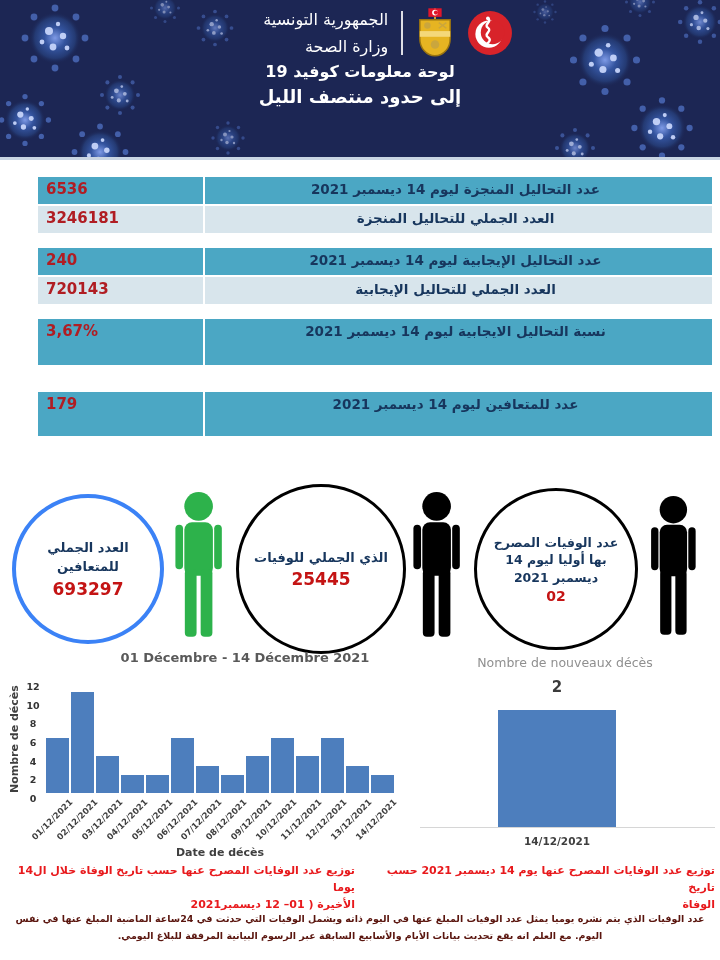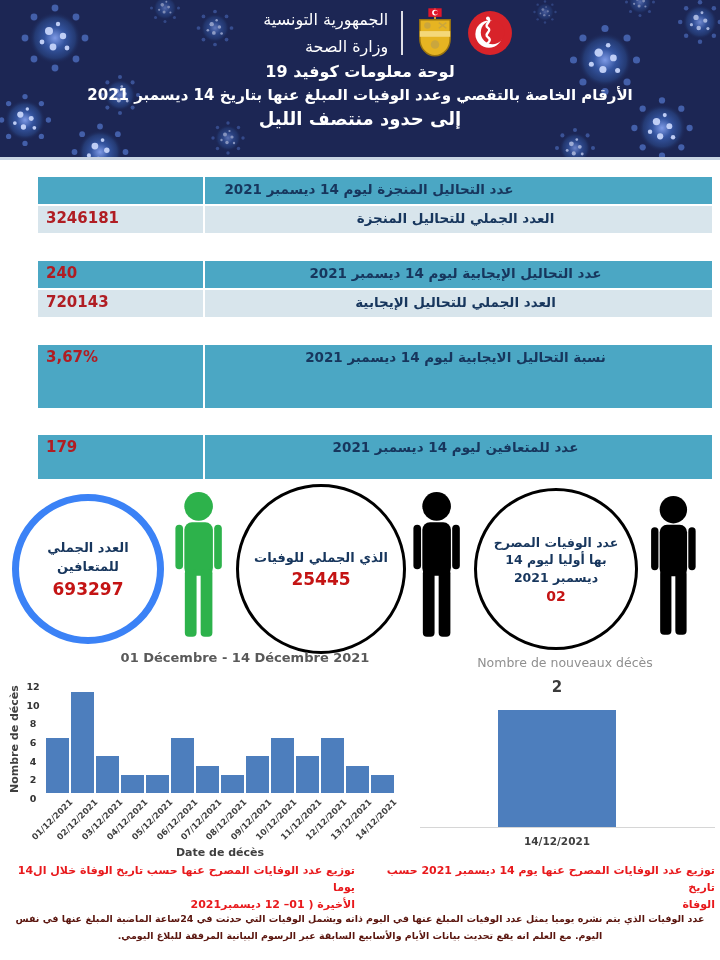--- a/index.html
+++ b/index.html
@@ -19,28 +19,28 @@
 
   
   .stats{position:absolute;top:177px;left:38px;right:8px;}
   .srow{position:relative;display:flex;flex-direction:row;}
   .srow .val{width:165px;flex:0 0 165px;color:#b01d23;font-weight:bold;font-size:15px;padding:3px 0 0 8px;direction:ltr;}
   .srow .lab{flex:1;color:#17365d;font-weight:bold;font-size:13.5px;text-align:center;direction:rtl;padding:4px 12px 0 0;border-right:0;}
   .srow .divider{position:absolute;left:165px;top:0;bottom:0;width:2px;background:#fff;}
   .row-teal{background:#4ba7c4;}
   .row-light{background:#d8e5ec;}
   .h27{height:27px;margin-bottom:2px;}
-  .gap28{margin-bottom:28px;}
-  .h46{height:63px;margin-bottom:27px;}
+  .gap28{margin-bottom:15px;}
+  .h46{height:46px;margin-bottom:27px;}
   .h44{height:44px;}
 
   
   .circles{position:absolute;top:478px;left:0;width:720px;height:200px;}
   .stat-circle{position:absolute;border-radius:50%;background:#fff;display:flex;flex-direction:column;justify-content:center;align-items:center;text-align:center;direction:rtl;padding:6px;box-sizing:border-box;}
-  .c-green{left:12px;top:16px;width:152px;height:150px;border:7px solid #3b82f6;}
+  .c-green{left:12px;top:16px;width:152px;height:150px;border:4px solid #3b82f6;}
   .c-black1{left:236px;top:6px;width:170px;height:170px;border:3px solid #000;}
   .c-black2{left:474px;top:10px;width:164px;height:162px;border:3px solid #000;}
   .stat-circle .clab{color:#17365d;font-weight:bold;font-size:13px;line-height:1.45;}
   .c-black2 .clab{font-size:12.5px;line-height:1.4;}
   .stat-circle .cval{color:#c41414;font-weight:bold;font-size:17px;margin-top:2px;}
   .c-black2 .cval{font-size:14px;}
   .person{position:absolute;}
   .person svg{display:block;height:100%;width:auto;}
   .p-green{left:168px;top:12px;height:148px;color:#2db24b;}
   .p-black1{left:406px;top:12px;height:148px;color:#000;}
@@ -145,27 +145,27 @@
         <circle cx="22" cy="22" r="21" fill="#d8232a"></circle>
         <circle cx="21" cy="23" r="13" fill="#fff"></circle>
         <circle cx="24.5" cy="21.5" r="11.3" fill="#d8232a"></circle>
         <path d="M20 8 c4.5 3 -4.5 6 0 9 c4.5 3 -4.5 6 0 9 c3.5 2.3 1 4.5 -0.5 6" stroke="#fff" stroke-width="2.3" fill="none" stroke-linecap="round"></path>
         <circle cx="20" cy="8" r="1.8" fill="#fff"></circle>
       </svg>
     </div>
 
     <div class="titles">
       <div class="title-l1">لوحة معلومات كوفيد  19</div>
-      <div class="title-l2">الأرقام الخاصة بالتقصي وعدد الوفيات المبلغ عنها بتاريخ 14 ديسمبر 2021</div>
       <div class="title-l3">إلى حدود منتصف الليل</div>
     </div>
   </div>
 
   <div class="stats">
     <div class="srow row-teal h27">
+      <div class="val">6536</div>
       <div class="lab">عدد التحاليل المنجزة ليوم  14 ديسمبر 2021</div>
       <div class="divider"></div>
     </div>
     <div class="srow row-light h27 gap28">
       <div class="val">3246181</div>
       <div class="lab">العدد الجملي للتحاليل المنجزة</div>
       <div class="divider"></div>
     </div>
     <div class="srow row-teal h27">
       <div class="val">240</div>

